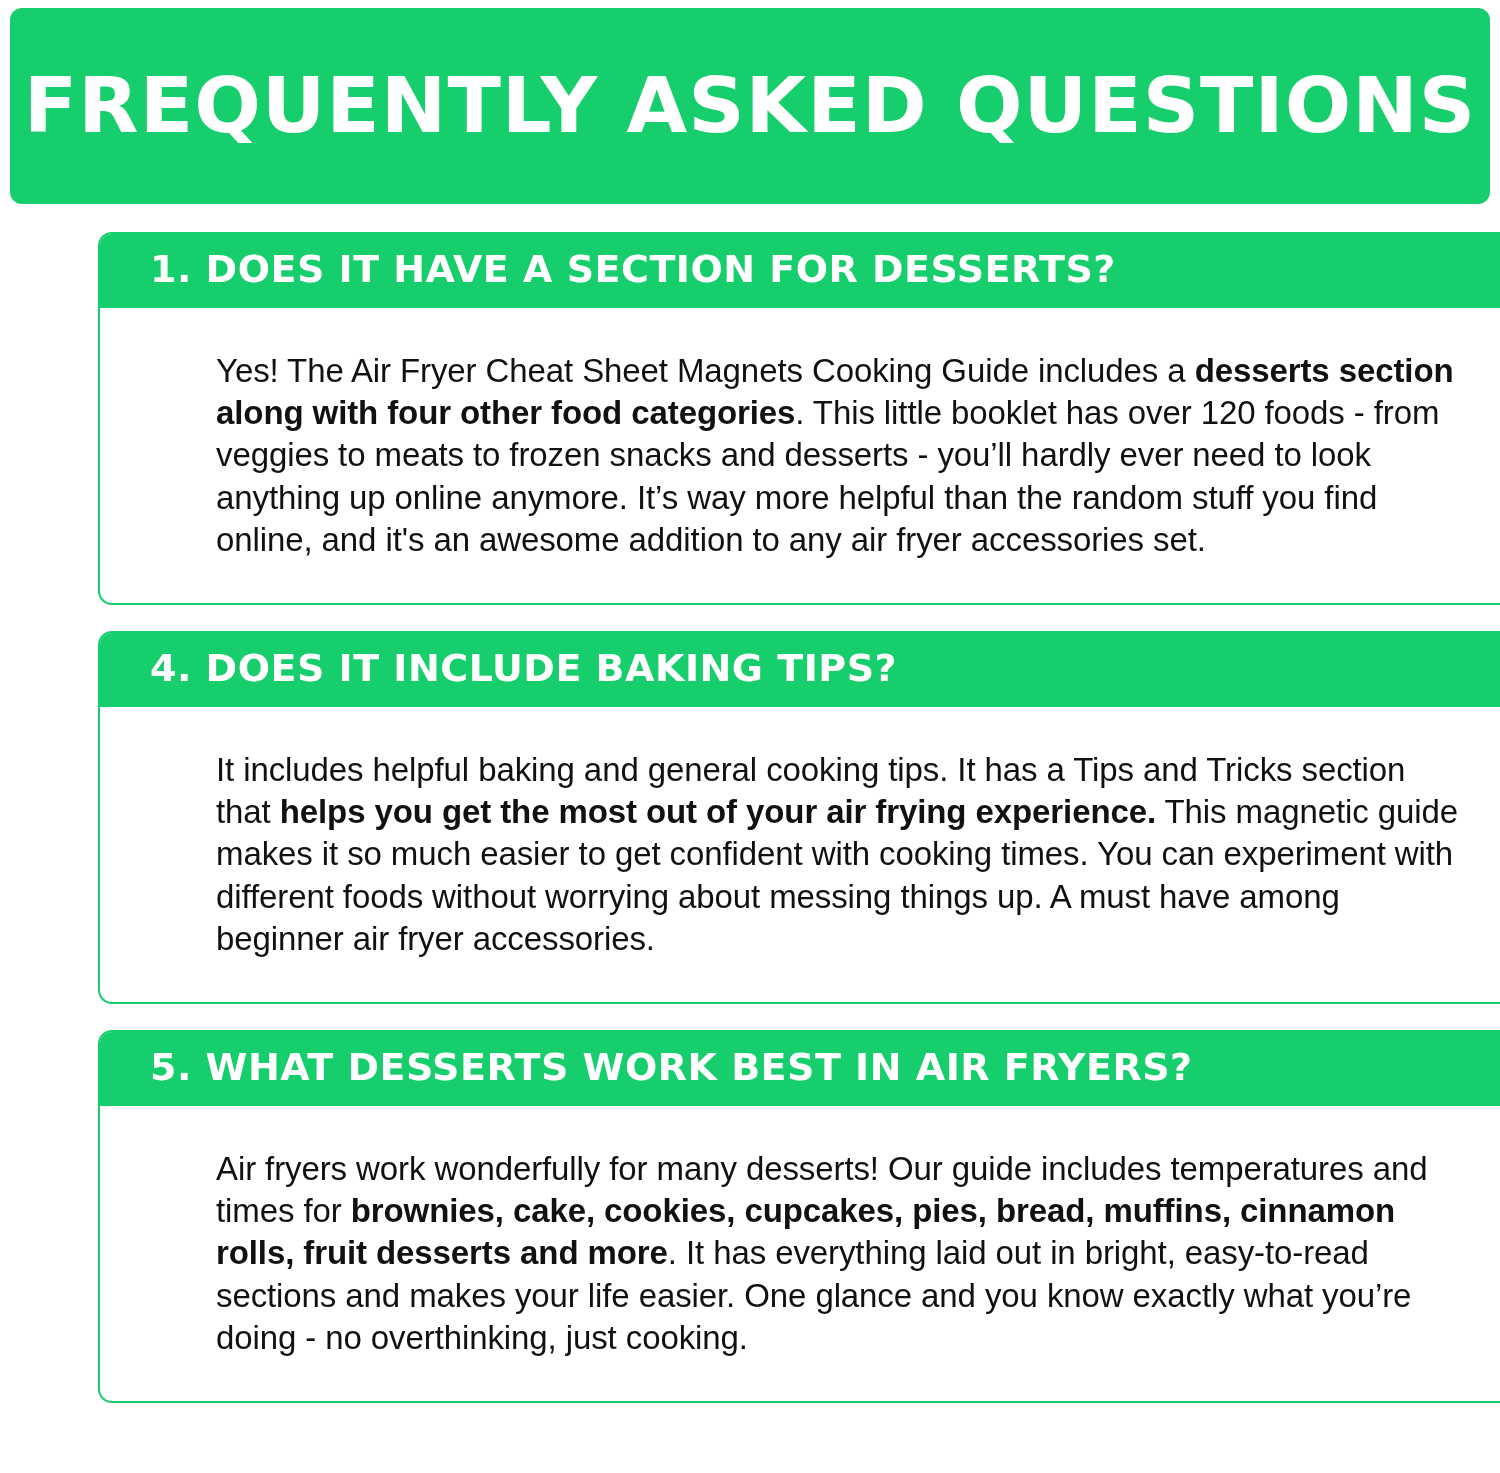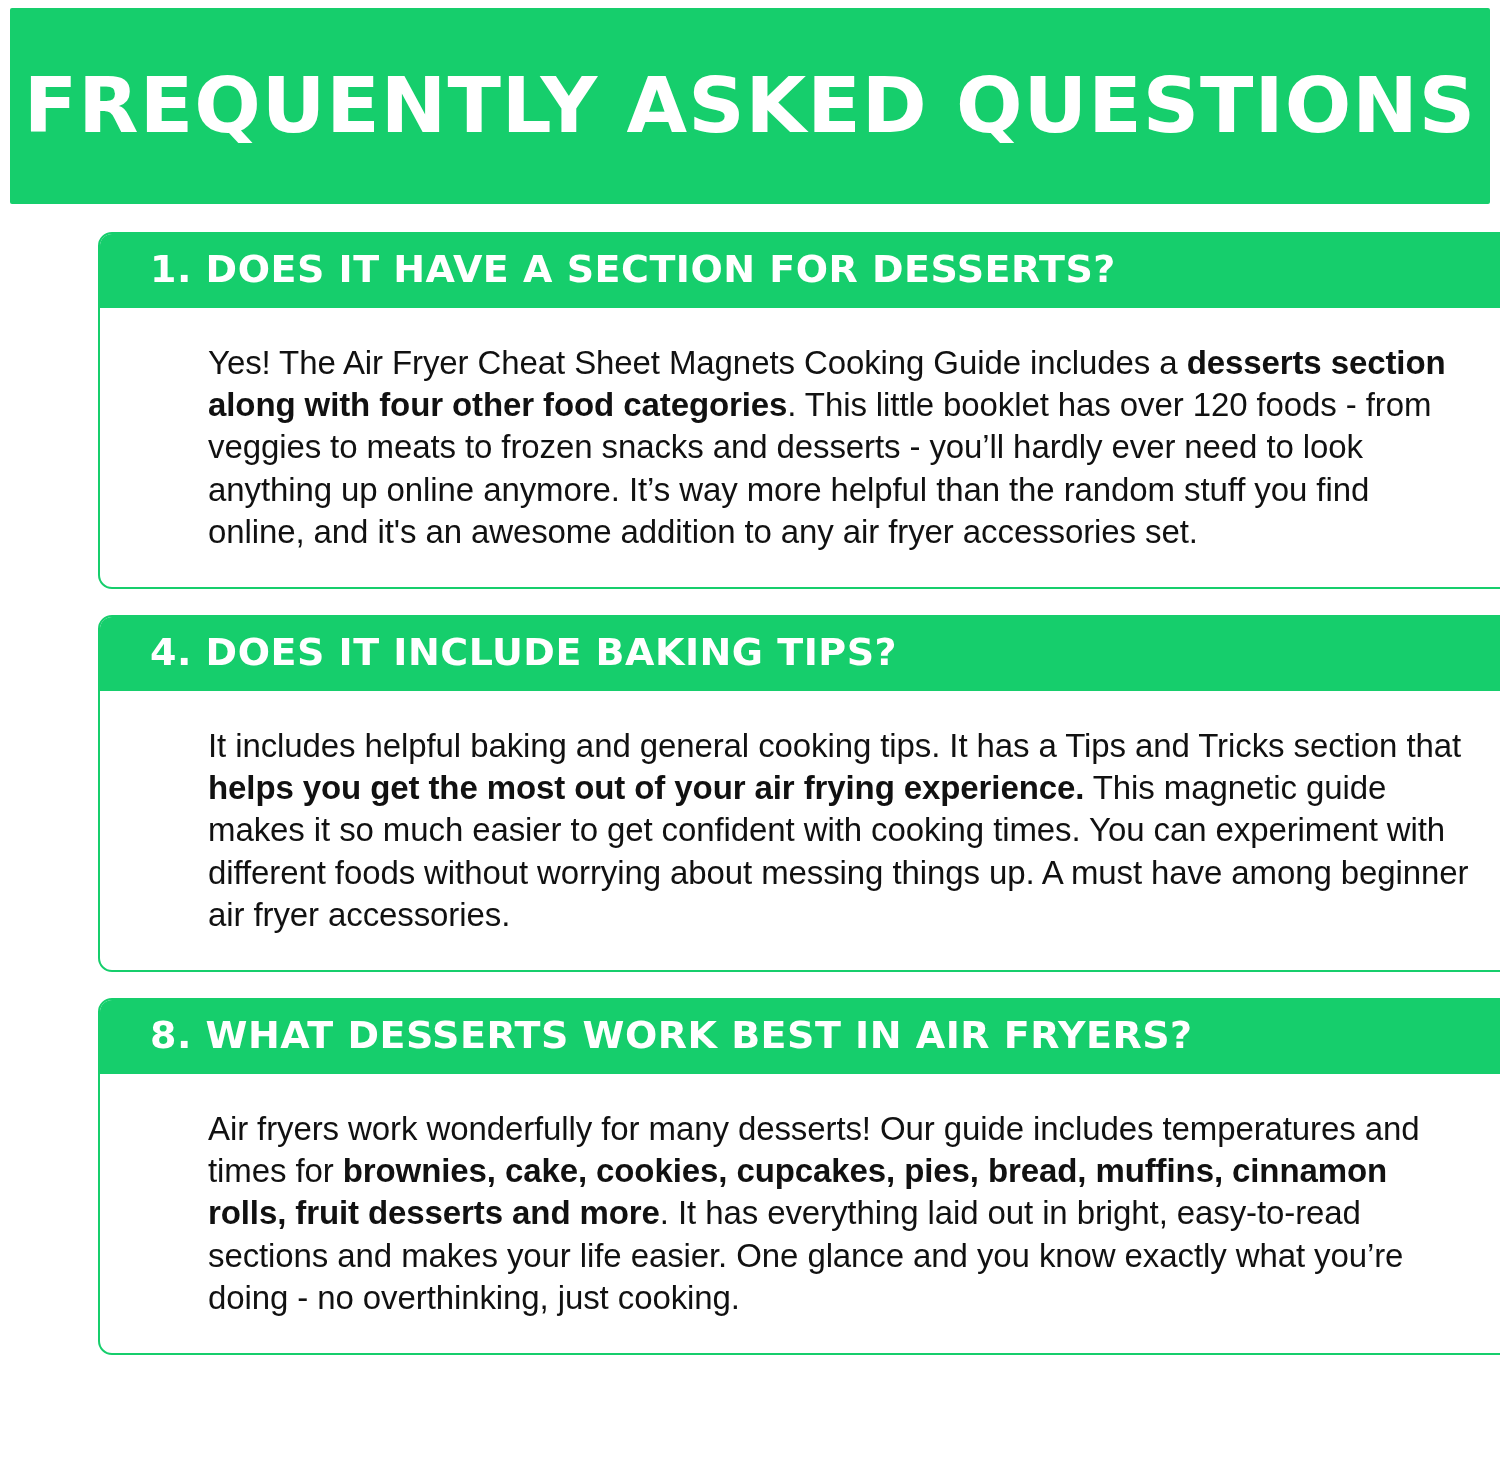--- a/index.html
+++ b/index.html
@@ -21,21 +21,21 @@
   }
 
   
   .header-banner {
     position: absolute;
     left: 10px;
     top: 8px;
     width: 1480px;
     height: 196px;
     background: #16ce6c;
-    border-radius: 2px;
+    border-radius: 12px;
     display: flex;
     align-items: center;
     justify-content: center;
     box-sizing: border-box;
   }
   .header-title {
     color: #ffffff;
     font-family: "DejaVu Sans", sans-serif;
     font-weight: 700;
     font-size: 76px;
@@ -73,21 +73,21 @@
     font-size: 38px;
     letter-spacing: 0.5px;
     line-height: 1.05;
     white-space: nowrap;
   }
   .faq-body {
     padding: 34px 48px 34px 108px;
     box-sizing: border-box;
   }
   .faq-body p {
-    margin: 0;
+    margin: 8px;
     color: #111111;
     font-family: "Liberation Sans", sans-serif;
     font-size: 33px;
     line-height: 1.28;
     letter-spacing: -0.1px;
   }
   .faq-body b {
     font-weight: 700;
   }
 </style>
@@ -115,21 +115,21 @@
       <div class="faq-head">
         <div class="faq-head-text">4.  DOES IT INCLUDE BAKING TIPS?</div>
       </div>
       <div class="faq-body">
         <p><span>It includes helpful baking and general cooking tips. It has a Tips and Tricks section that </span><b>helps you get the most out of your air frying experience.</b><span> This magnetic guide makes it so much easier to get confident with cooking times. You can experiment with different foods without worrying about messing things up. A must have among beginner air fryer accessories.</span></p>
       </div>
     </div>
 
     <div class="faq-card">
       <div class="faq-head">
-        <div class="faq-head-text">8.  WHAT DESSERTS WORK BEST IN AIR FRYERS?</div>
+        <div class="faq-head-text">5.  WHAT DESSERTS WORK BEST IN AIR FRYERS?</div>
       </div>
       <div class="faq-body">
         <p><span>Air fryers work wonderfully for many desserts! Our guide includes temperatures and times for </span><b>brownies, cake, cookies, cupcakes, pies, bread, muffins, cinnamon rolls, fruit desserts and more</b><span>. It has everything laid out in bright, easy-to-read sections and makes your life easier. One glance and you know exactly what you’re doing - no overthinking, just cooking.</span></p>
       </div>
     </div>
 
   </div>
 </div>
 
 </body></html>

